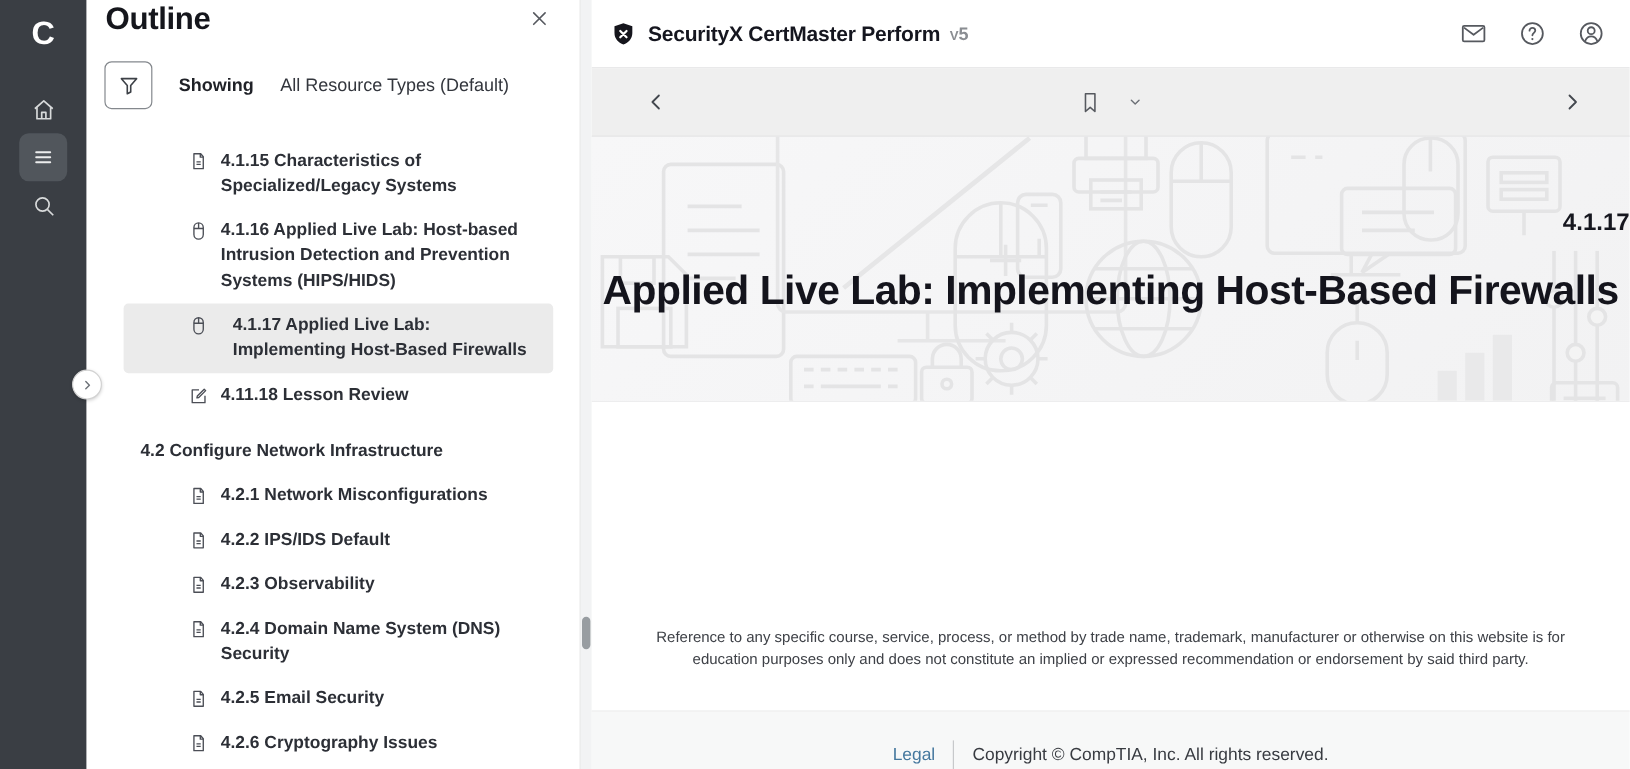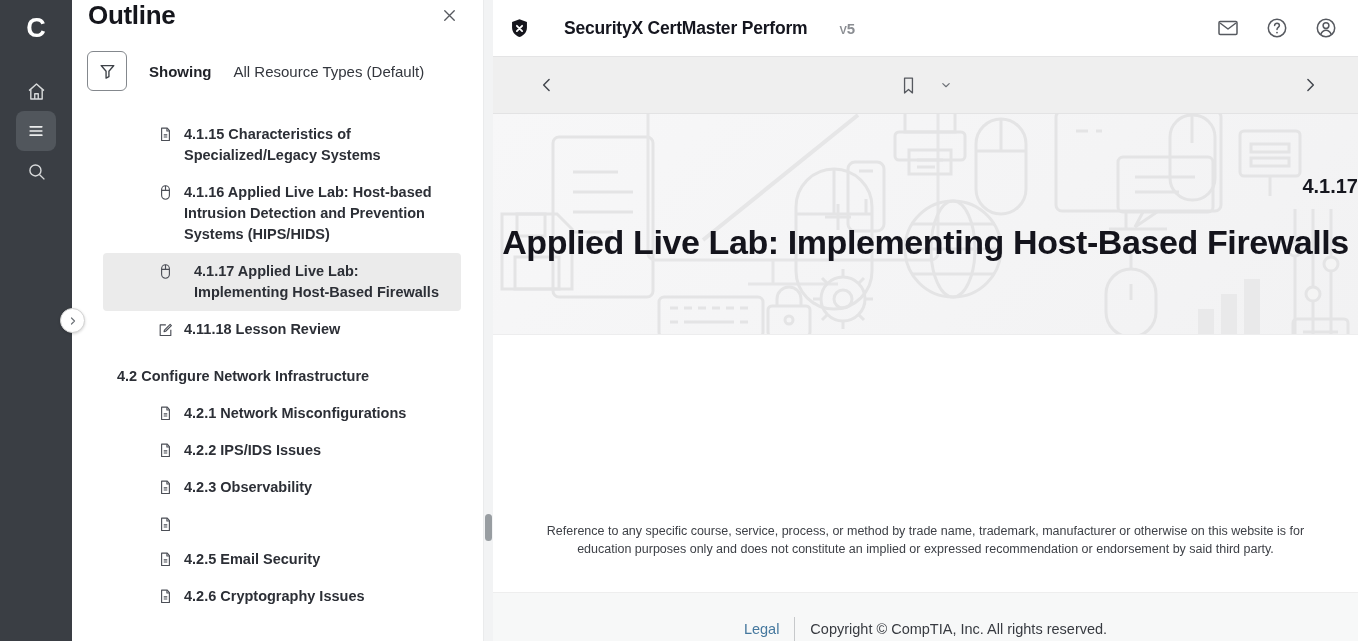--- a/index.html
+++ b/index.html
@@ -43,21 +43,21 @@
   
   .scroll-track { position:absolute; left:483px; top:0; width:10px; height:641px;
                   background:#f2f3f4; border-left:1px solid #eaebec; z-index:15; }
   .scroll-thumb { position:absolute; left:1px; top:514px; width:7px; height:27px;
                   border-radius:4px; background:#989da1; cursor:pointer; }
 
   
   .main { position:absolute; left:493px; top:0; width:865px; height:641px; display:flex; flex-direction:column; background:#fff; }
 
   .main-header { flex:0 0 57px; display:flex; align-items:center; padding:0 20px 0 16px;
-                 background:#fff; border-bottom:1px solid #e4e4e5;gap:24px; }
+                 background:#fff; border-bottom:1px solid #e4e4e5; }
   .app-title { font-size:17.5px; font-weight:700; color:#15161f; margin-left:10px; letter-spacing:-0.2px; }
   .version-badge { font-variant:small-caps; font-size:15px; font-weight:700; color:#8a8d92; margin-left:8px; }
   .header-icons { margin-left:auto; display:flex; align-items:center; gap:25px; }
   .hdr-btn { cursor:pointer; }
 
   .toolbar { flex:0 0 57px; position:relative; background:#efefef; border-bottom:1px solid #e3e3e4;
              display:flex; align-items:center; justify-content:center; gap:20px; }
   .nav-back { position:absolute; left:44px; cursor:pointer; }
   .nav-next { position:absolute; right:38px; cursor:pointer; }
   .bm-group { display:flex; align-items:center; gap:20px; }
@@ -200,40 +200,41 @@
     <span class="item-label">4.2.1 Network Misconfigurations</span>
   </div>
       <div class="outline-item">
     <span class="item-icon">
           <svg width="17" height="17" viewBox="0 0 24 24" fill="none" stroke="#4b4e56" stroke-width="1.6" stroke-linejoin="round">
             <path d="M6.5 3h8l3 3.5v14h-11z"></path>
             <path d="M14 3v4h3.5"></path>
             <path d="M9.5 12.5h5M9.5 15.5h5"></path>
           </svg>
         </span>
-    <span class="item-label">4.2.2 IPS/IDS Issues</span>
+    <span class="item-label">4.2.2 IPS/IDS Default</span>
   </div>
       <div class="outline-item">
     <span class="item-icon">
           <svg width="17" height="17" viewBox="0 0 24 24" fill="none" stroke="#4b4e56" stroke-width="1.6" stroke-linejoin="round">
             <path d="M6.5 3h8l3 3.5v14h-11z"></path>
             <path d="M14 3v4h3.5"></path>
             <path d="M9.5 12.5h5M9.5 15.5h5"></path>
           </svg>
         </span>
     <span class="item-label">4.2.3 Observability</span>
   </div>
       <div class="outline-item">
     <span class="item-icon">
           <svg width="17" height="17" viewBox="0 0 24 24" fill="none" stroke="#4b4e56" stroke-width="1.6" stroke-linejoin="round">
             <path d="M6.5 3h8l3 3.5v14h-11z"></path>
             <path d="M14 3v4h3.5"></path>
             <path d="M9.5 12.5h5M9.5 15.5h5"></path>
           </svg>
         </span>
+    <span class="item-label">4.2.4 Domain Name System (DNS) Security</span>
   </div>
       <div class="outline-item">
     <span class="item-icon">
           <svg width="17" height="17" viewBox="0 0 24 24" fill="none" stroke="#4b4e56" stroke-width="1.6" stroke-linejoin="round">
             <path d="M6.5 3h8l3 3.5v14h-11z"></path>
             <path d="M14 3v4h3.5"></path>
             <path d="M9.5 12.5h5M9.5 15.5h5"></path>
           </svg>
         </span>
     <span class="item-label">4.2.5 Email Security</span>

